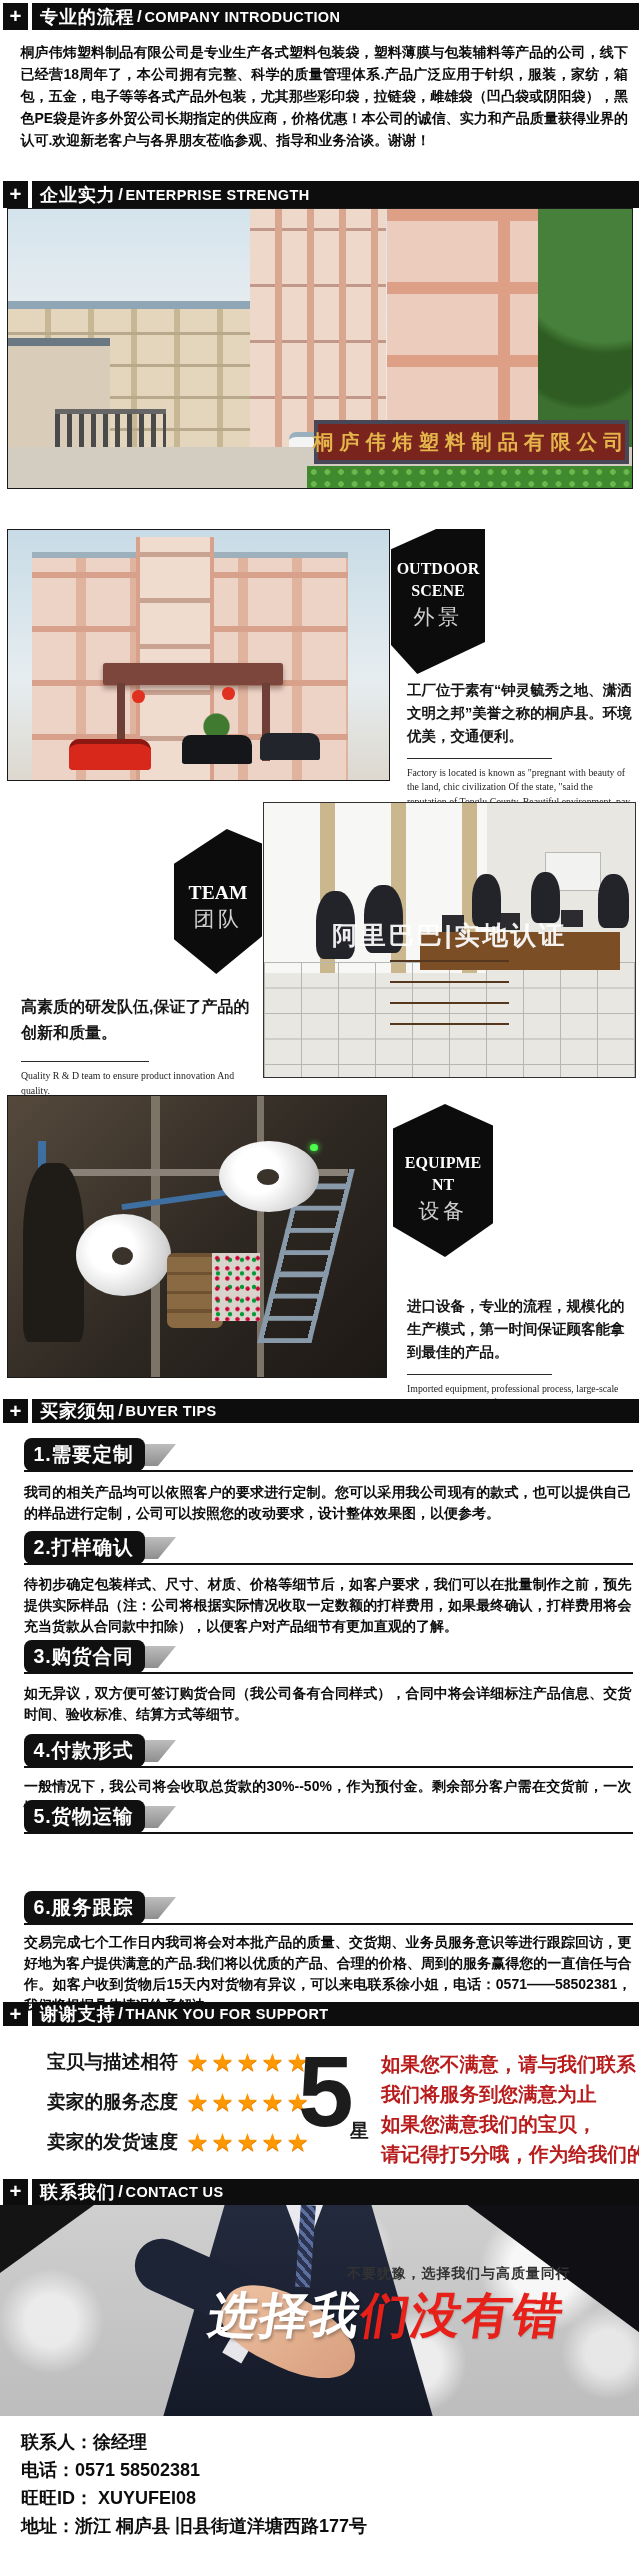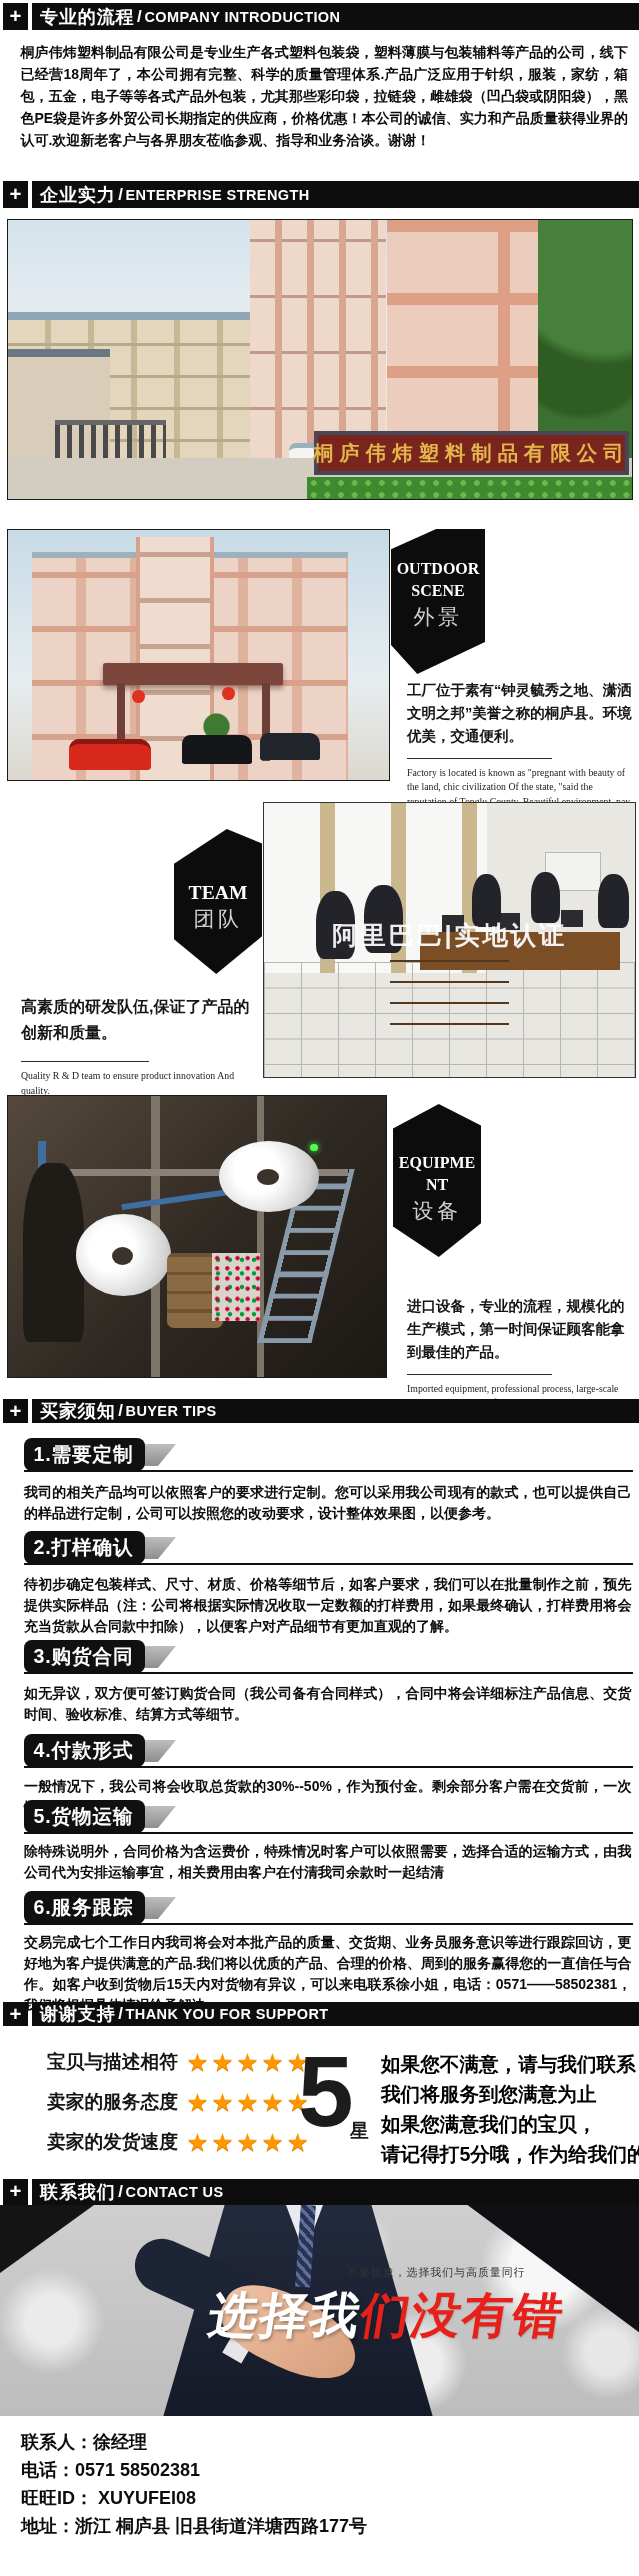--- a/index.html
+++ b/index.html
@@ -17,21 +17,21 @@
   .head-en{font-size:14.5px;font-weight:bold;letter-spacing:0.4px;}
 
   
   .intro-para{position:absolute;left:20.4px;right:12px;top:41px;font-size:14px;font-weight:bold;
               line-height:22px;color:#0c0c0c;text-align:justify;}
 
   
   .photo{position:absolute;overflow:hidden;border:0.9px solid #1a1a1a;box-sizing:border-box;}
 
   
-  #photo1{left:6.8px;top:219px;width:626px;height:281px;
+  #photo1{left:6.8px;top:208px;width:626px;height:281px;
           background:linear-gradient(#d4e3ec 0%,#e9eef1 40%,#efe9df 58%,#ece5da 100%);}
   .p1-bldg-left{position:absolute;left:0;top:100px;width:255px;height:151px;background:#e3d6bc;
     background-image:repeating-linear-gradient(0deg,transparent 0 29px,#b9a98b 29px 32px),
                      repeating-linear-gradient(90deg,transparent 0 37px,#c8b795 37px 43px);}
   .p1-roof{position:absolute;left:0;top:92px;width:264px;height:10.2px;background:#8fa6b6;}
   .p1-shed{position:absolute;left:0;top:129px;width:102px;height:111px;background:#d9cdb9;border-top:8.5px solid #6a7884;}
   .p1-gate{position:absolute;left:47px;top:200px;width:111px;height:72px;
     background:repeating-linear-gradient(90deg,#4a4a4a 0 5.1px,rgba(0,0,0,0) 5.1px 12px);border-top:5.1px solid #666;}
   .p1-mid{position:absolute;left:242px;top:0;width:136px;height:299px;background:#eed8ca;
     background-image:repeating-linear-gradient(90deg,transparent 0 25.5px,#d9a78f 25.5px 32px),
@@ -72,21 +72,21 @@
   .p2-car-dk2{position:absolute;left:252px;top:203px;width:60px;height:27px;background:#23252c;border-radius:8.5px 10.2px 2.6px 2.6px;}
   .p2-palm{position:absolute;left:189px;top:177px;width:39px;height:39px;
     background:radial-gradient(circle,#3f7a30 0 45%,transparent 50%);}
 
   
   .angle-shape{position:absolute;background:#0c0c0c;color:#fff;text-align:center;}
   #outdoor-shape{left:391px;top:529px;width:94px;height:145px;
     clip-path:polygon(48% 0,100% 0,100% 78%,28% 100%,0 80%,0 14%);}
   #team-shape{left:174px;top:829px;width:88px;height:145px;
     clip-path:polygon(0 24%,60% 0,100% 10%,100% 74%,48% 100%,0 76%);}
-  #equip-shape{left:393px;top:1104px;width:88px;height:153px;
+  #equip-shape{left:393px;top:1104px;width:100px;height:153px;
     clip-path:polygon(0 16%,52% 0,100% 14%,100% 78%,52% 100%,0 80%);}
   .shape-en{font-family:"Liberation Serif","DejaVu Serif",serif;font-weight:bold;font-size:16px;line-height:22px;color:#fff;}
   .shape-zh{font-size:21px;color:#cfcfcf;letter-spacing:3.4px;line-height:29px;}
 
   
   .desc-block{position:absolute;}
   .desc-zh{font-size:14.5px;font-weight:bold;line-height:23px;color:#151515;}
   .desc-divider{width:145px;border-top:1.7px solid #2a2a2a;margin:10.2px 0 6.8px 0;}
   .desc-en{font-family:"Liberation Serif","DejaVu Serif",serif;font-size:9.8px;line-height:14.5px;color:#1c1c1c;}
 
@@ -135,21 +135,21 @@
   .tip-body{position:absolute;left:24px;right:8.5px;font-size:14px;font-weight:bold;line-height:21px;
     color:#0c0c0c;text-align:justify;}
 
   
   .rating-row{position:absolute;left:47px;display:flex;align-items:center;height:34px;}
   .rating-label{font-size:18.7px;font-weight:bold;color:#151515;white-space:nowrap;}
   .stars{margin-left:8.5px;font-size:25px;color:#ff9800;letter-spacing:2.6px;text-shadow:0 0.9px 0 #d87800;}
   .big-five{position:absolute;left:298px;top:2047px;font-size:100px;line-height:88px;font-weight:bold;color:#1c1c1c;}
   .big-five-unit{position:absolute;left:350px;top:2118px;font-size:18.7px;font-weight:bold;color:#1c1c1c;}
   .thanks-msg{position:absolute;left:381px;top:2049px;width:255px;}
-  .thanks-msg div{font-size:19.6px;font-weight:bold;color:#000000;line-height:30px;white-space:nowrap;}
+  .thanks-msg div{font-size:19.6px;font-weight:bold;color:#b91c1c;line-height:30px;white-space:nowrap;}
 
   
   #banner{position:absolute;left:0;top:2205px;width:640px;height:211px;background:#c4c4c4;overflow:hidden;
     background-image:radial-gradient(circle at 85% 30%,rgba(255,255,255,.85) 0 34px,rgba(255,255,255,0) 64px),
       radial-gradient(circle at 65% 75%,rgba(255,255,255,.7) 0 25.5px,rgba(255,255,255,0) 51px),
       radial-gradient(circle at 95% 70%,rgba(255,255,255,.6) 0 22px,rgba(255,255,255,0) 47px),
       radial-gradient(circle at 8% 55%,rgba(255,255,255,.65) 0 25.5px,rgba(255,255,255,0) 53px),
       radial-gradient(circle at 55% 20%,rgba(255,255,255,.5) 0 18.7px,rgba(255,255,255,0) 41px),
       linear-gradient(#cfcfcf,#bdbdbd);}
   .bn-corner-tl{position:absolute;left:0;top:0;width:94px;height:68px;background:#141414;
@@ -160,21 +160,21 @@
     background:linear-gradient(#232a3d,#151a28);clip-path:polygon(26% 0,74% 0,94% 100%,6% 100%);}
   .bn-shirt{position:absolute;left:286px;top:0;width:37px;height:49px;background:#e9e9ef;
     clip-path:polygon(0 0,100% 0,50% 100%);}
   .bn-tie{position:absolute;left:298px;top:0;width:14.5px;height:82px;
     background:repeating-linear-gradient(45deg,#5a6f9e 0 3.4px,#2c3350 3.4px 7.7px);transform:rotate(4deg);}
   .bn-arm{position:absolute;left:128px;top:66px;width:213px;height:54px;border-radius:31px;
     background:#1d2435;transform:rotate(24deg);}
   .bn-cuff{position:absolute;left:228px;top:126px;width:22px;height:29px;background:#e6e6ea;transform:rotate(30deg);}
   .bn-hand{position:absolute;left:218px;top:92px;width:143px;height:71px;border-radius:50% 60% 55% 45%;
     background:linear-gradient(115deg,#eec3a4,#d79d7c);transform:rotate(26deg);}
-  .bn-tagline{position:absolute;left:347px;top:60px;font-size:11px;font-weight:normal;color:#333;letter-spacing:0.9px;text-align:center;}
+  .bn-tagline{position:absolute;left:347px;top:60px;font-size:14px;font-weight:bold;color:#333;letter-spacing:0.9px;text-align:center;}
   .bn-slogan{position:absolute;left:209px;top:78px;font-size:49px;font-weight:bold;white-space:nowrap;
     transform:skewX(-9deg);letter-spacing:1.7px;}
   .bn-slogan .w{color:#fff;text-shadow:1.7px 1.7px 3.4px rgba(0,0,0,.3);}
   .bn-slogan .r{color:#e8201a;text-shadow:0.9px 0.9px 1.7px rgba(0,0,0,.15);}
 
   
   #contact-info{position:absolute;left:21px;top:2426px;width:608px;}
   .ct-row{display:flex;height:28px;align-items:flex-end;}
   .ct-cell{width:294px;font-size:18px;font-weight:bold;color:#0c0c0c;white-space:nowrap;}
   .ct-cell.wide{width:315px;}
@@ -337,21 +337,20 @@
   <div class="tip-head" style="top:1734px;">
     <div class="tip-arrow"></div>
     <div class="tip-label">4.付款形式</div>
   </div>
   <div class="tip-body" style="top:1776px;">一般情况下，我公司将会收取总货款的30%--50%，作为预付金。剩余部分客户需在交货前，一次性付清。</div>
 
   <div class="tip-head" style="top:1800px;">
     <div class="tip-arrow"></div>
     <div class="tip-label">5.货物运输</div>
   </div>
-  <div class="tip-body" style="top:1841px;">除特殊说明外，合同价格为含运费价，特殊情况时客户可以依照需要，选择合适的运输方式，由我公司代为安排运输事宜，相关费用由客户在付清我司余款时一起结清</div>
 
   <div class="tip-head" style="top:1891px;">
     <div class="tip-arrow"></div>
     <div class="tip-label">6.服务跟踪</div>
   </div>
   <div class="tip-body" style="top:1932px;">交易完成七个工作日内我司将会对本批产品的质量、交货期、业务员服务意识等进行跟踪回访，更好地为客户提供满意的产品.我们将以优质的产品、合理的价格、周到的服务赢得您的一直信任与合作。如客户收到货物后15天内对货物有异议，可以来电联系徐小姐，电话：0571——58502381，我们将根据具体情况给予解决。</div>
 
   <div class="sec-head" style="top:2002px;height:24px;">
     <div class="plus-box">+</div>
     <div class="head-bar">

